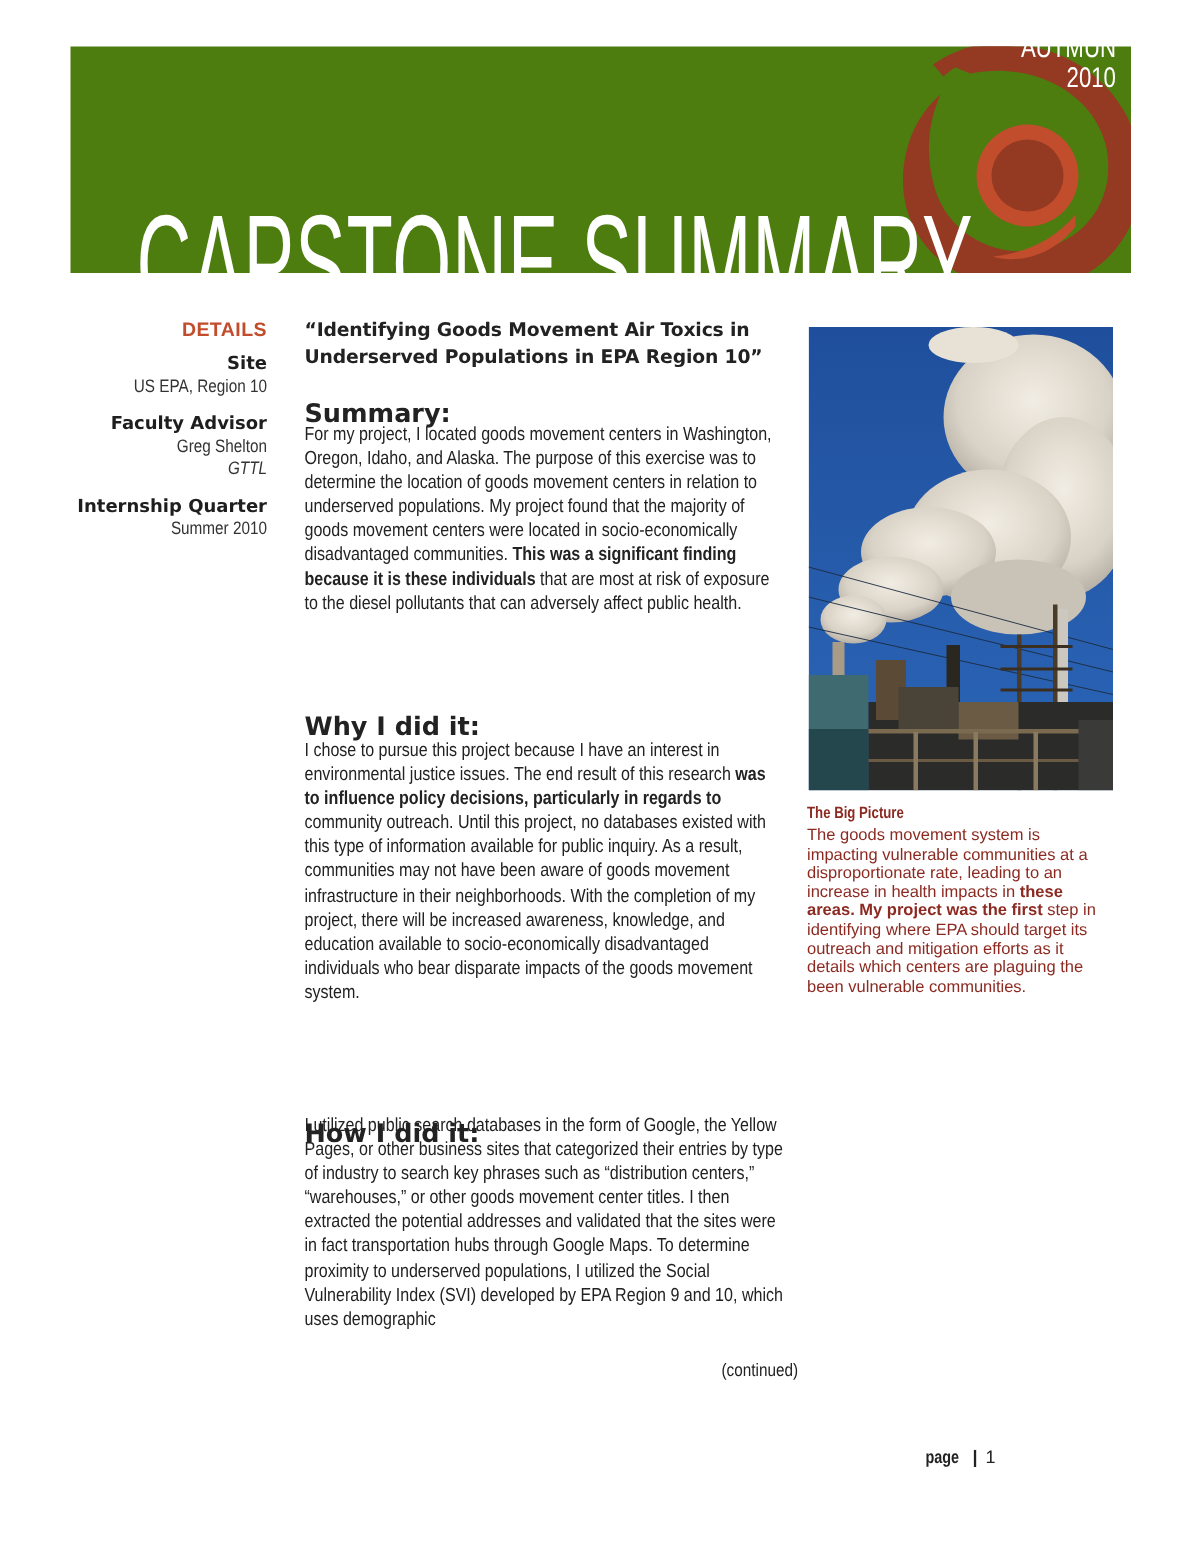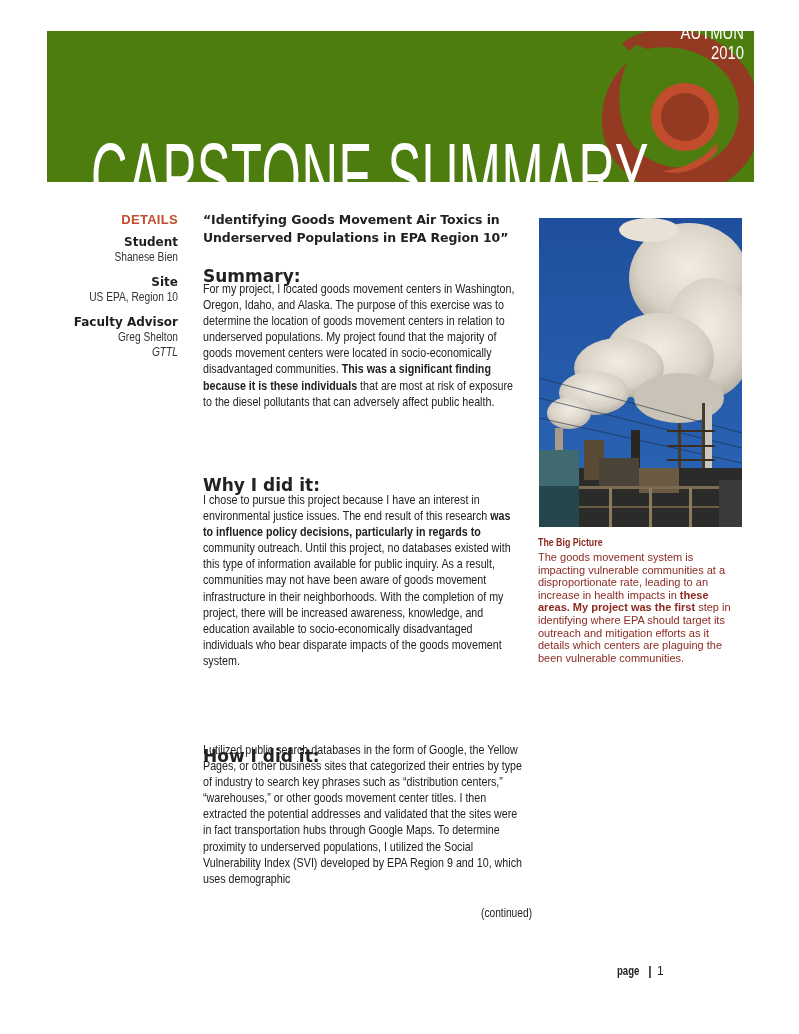--- a/index.html
+++ b/index.html
@@ -94,31 +94,31 @@
     <circle cx="118" cy="96" r="24" fill="#943a22"></circle>
     <path d="M150 130 C 135 150, 110 155, 95 150 C 115 148, 135 140, 150 122 Z" fill="#c24d2c"></path>
   </svg>
   <div class="title">CAPSTONE SUMMARY</div>
 </div>
 <div class="season">AUTMUN 2010</div>
 
 <div class="details">
   <div class="head">DETAILS</div>
   <div class="grp">
-    <div class="label">Student</div>
-    <div class="val">Shanese Bien</div>
-  </div>
-  <div class="grp">
     <div class="label">Site</div>
     <div class="val">US EPA, Region 10</div>
   </div>
   <div class="grp">
     <div class="label">Faculty Advisor</div>
     <div class="val">Greg Shelton</div>
     <div class="val it">GTTL</div>
+  </div>
+  <div class="grp">
+    <div class="label">Internship Quarter</div>
+    <div class="val">Summer 2010</div>
   </div>
 </div>
 
 <div class="main">
   <div class="proj-title">“Identifying Goods Movement Air Toxics in Underserved Populations in EPA Region 10”</div>
 </div>
 
 <div class="sec-head s1">Summary:</div>
 <p class="para p1"><span>For my project, I located goods movement centers in Washington, Oregon, Idaho, and Alaska. The purpose of this exercise was to determine the location of goods movement centers in relation to underserved populations. My project found that the majority of goods movement centers were located in socio-economically disadvantaged communities. </span><b>This was a significant finding because it is these individuals</b><span> that are most at risk of exposure to the diesel pollutants that can adversely affect public health.</span></p>
 

